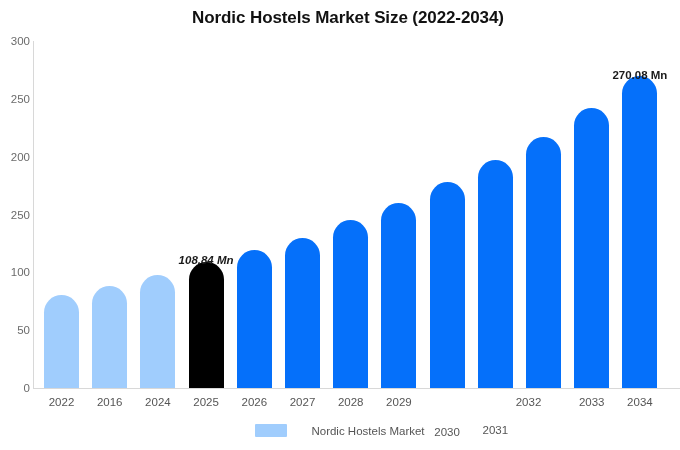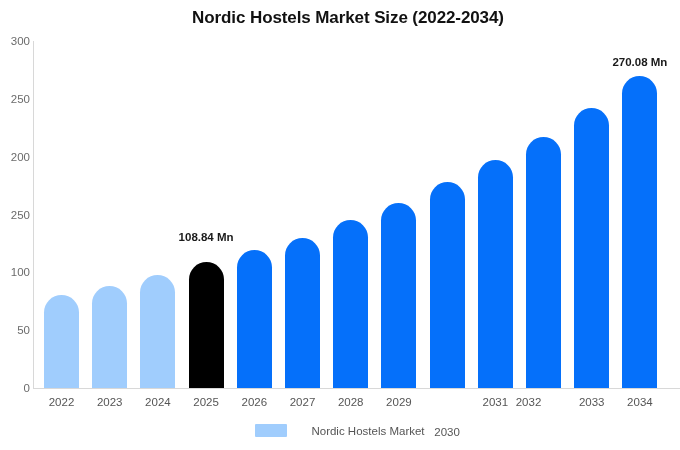--- a/index.html
+++ b/index.html
@@ -153,36 +153,36 @@
       <div class="bar" style="left: 348.4px; width: 35px; height: 185.067px; background: rgb(5, 112, 250);"></div>
       <div class="bar" style="left: 396.6px; width: 35px; height: 205.887px; background: rgb(5, 112, 250);"></div>
       <div class="bar" style="left: 444.8px; width: 35px; height: 227.863px; background: rgb(5, 112, 250);"></div>
       <div class="bar" style="left: 493px; width: 35px; height: 250.997px; background: rgb(5, 112, 250);"></div>
       <div class="bar" style="left: 541.2px; width: 35px; height: 279.913px; background: rgb(5, 112, 250);"></div>
       <div class="bar" style="left: 589.4px; width: 35px; height: 312.393px; background: rgb(5, 112, 250);"></div>
     </div>
 
   <div id="x-ticks-layer">
       <div class="x-tick" style="left: 44px; width: 35px;">2022</div>
-      <div class="x-tick" style="left: 92.2px; width: 35px;">2023</div>
+      <div class="x-tick" style="left: 92.2px; width: 35px;">2016</div>
       <div class="x-tick" style="left: 140.4px; width: 35px;">2024</div>
       <div class="x-tick" style="left: 188.6px; width: 35px;">2025</div>
       <div class="x-tick" style="left: 236.8px; width: 35px;">2026</div>
       <div class="x-tick" style="left: 285px; width: 35px;">2027</div>
       <div class="x-tick" style="left: 333.2px; width: 35px;">2028</div>
       <div class="x-tick" style="left: 381.4px; width: 35px;">2029</div>
       <div class="x-tick" style="left: 429.6px; width: 35px; margin-top: 30px;">2030</div>
-      <div class="x-tick" style="left: 477.8px; width: 35px;">2031</div>
+      <div class="x-tick" style="left: 477.8px; width: 35px; margin-top: 28px;">2031</div>
       <div class="x-tick" style="left: 511px; width: 35px;">2032</div>
       <div class="x-tick" style="left: 574.2px; width: 35px;">2033</div>
       <div class="x-tick" style="left: 622.4px; width: 35px;">2034</div>
     </div>
   <div id="labels-layer">
-      <div class="data-label" style="left: 166.1px; width: 80px; top: 231px;">108.84 Mn</div>
-      <div class="data-label" style="left: 599.9px; width: 80px; top: 56px;">270.08 Mn</div>
+      <div class="data-label" style="left: 166.1px; width: 80px; top: 254px; font-style: italic;">108.84 Mn</div>
+      <div class="data-label" style="left: 599.9px; width: 80px; top: 69px;">270.08 Mn</div>
     </div>
 
   <div id="legend">
     <div id="legend-item">
       <span id="legend-swatch" style="background: rgb(160, 205, 253);"></span>
       <span id="legend-label">Nordic Hostels Market</span>
     </div>
   </div>
 
 </div>

